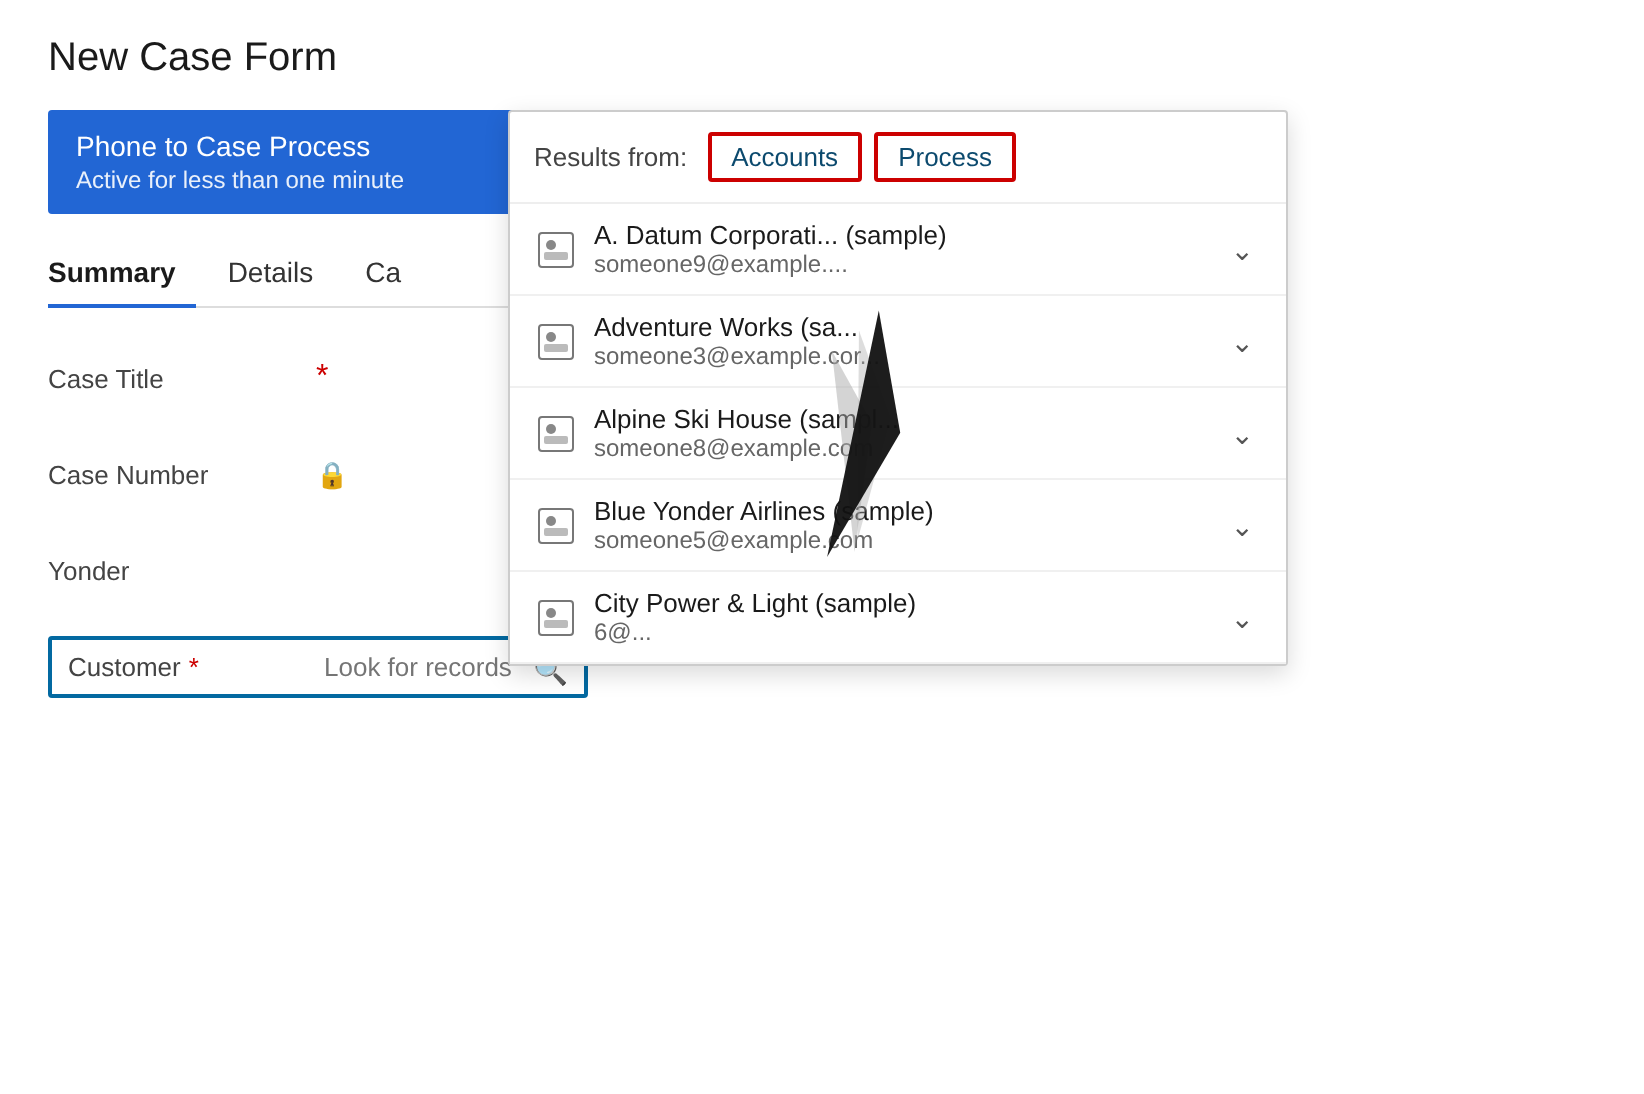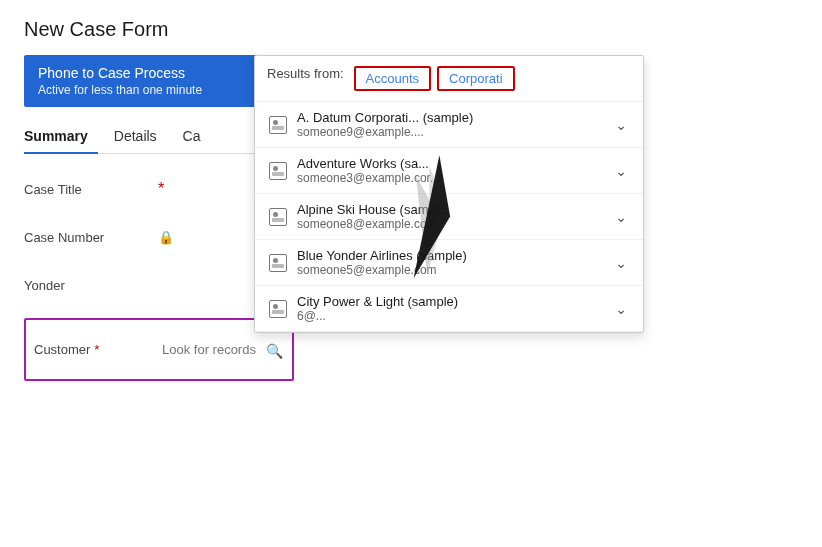--- a/index.html
+++ b/index.html
@@ -108,24 +108,24 @@
 
     .field-lock {
       font-size: 13px;
       color: #666;
       margin-left: 4px;
     }
 
     .customer-field-row {
       display: flex;
       align-items: center;
-      border: 2px solid #a21caf;
+      border: 2px solid #0369a1;
       border-radius: 2px;
       margin-bottom: 0;
-      padding: 16px 0;
+      padding: 0 0;
       width: calc(100% + 10px);
     }
 
     .customer-label-cell {
       width: 130px;
       flex-shrink: 0;
       padding: 6px 8px;
       font-size: 13px;
       color: #444;
     }
@@ -166,40 +166,40 @@
       width: 390px;
       background: #fff;
       border: 1px solid #ccc;
       box-shadow: 0 4px 12px rgba(0,0,0,0.15);
       z-index: 100;
       border-radius: 2px;
     }
 
     .dropdown-header {
       display: flex;
-      align-items: flex-start;
+      align-items: center;
       padding: 10px 12px;
       border-bottom: 1px solid #eee;
       gap: 6px;
       flex-wrap: nowrap;
     }
 
     .results-from-label {
       font-size: 13px;
       color: #444;
       white-space: nowrap;
       margin-right: 4px;
     }
 
     .filter-btn {
       font-size: 13px;
       padding: 3px 10px;
       border: 2px solid #c00;
       background: #fff;
-      color: #3b82f6;
+      color: #0c4a6e;
       cursor: pointer;
       border-radius: 2px;
     }
 
     .recent-btn {
       font-size: 13px;
       padding: 3px 10px;
       border: 1px solid #bbb;
       background: #fff;
       color: #1a1a1a;
@@ -347,21 +347,21 @@
         </div>
       </div>
 
     </div>
 
     <div class="dropdown-panel">
 
       <div class="dropdown-header">
         <span class="results-from-label">Results from:</span>
         <button class="filter-btn">Accounts</button>
-        <button class="filter-btn">Corporati</button>
+        <button class="filter-btn">Process</button>
       </div>
 
       <div class="dropdown-list">
 
         <div class="dropdown-item">
           <div class="item-icon">
             <div class="account-icon"></div>
           </div>
           <div class="item-info">
             <div class="item-name">A. Datum Corporati... (sample)</div>

